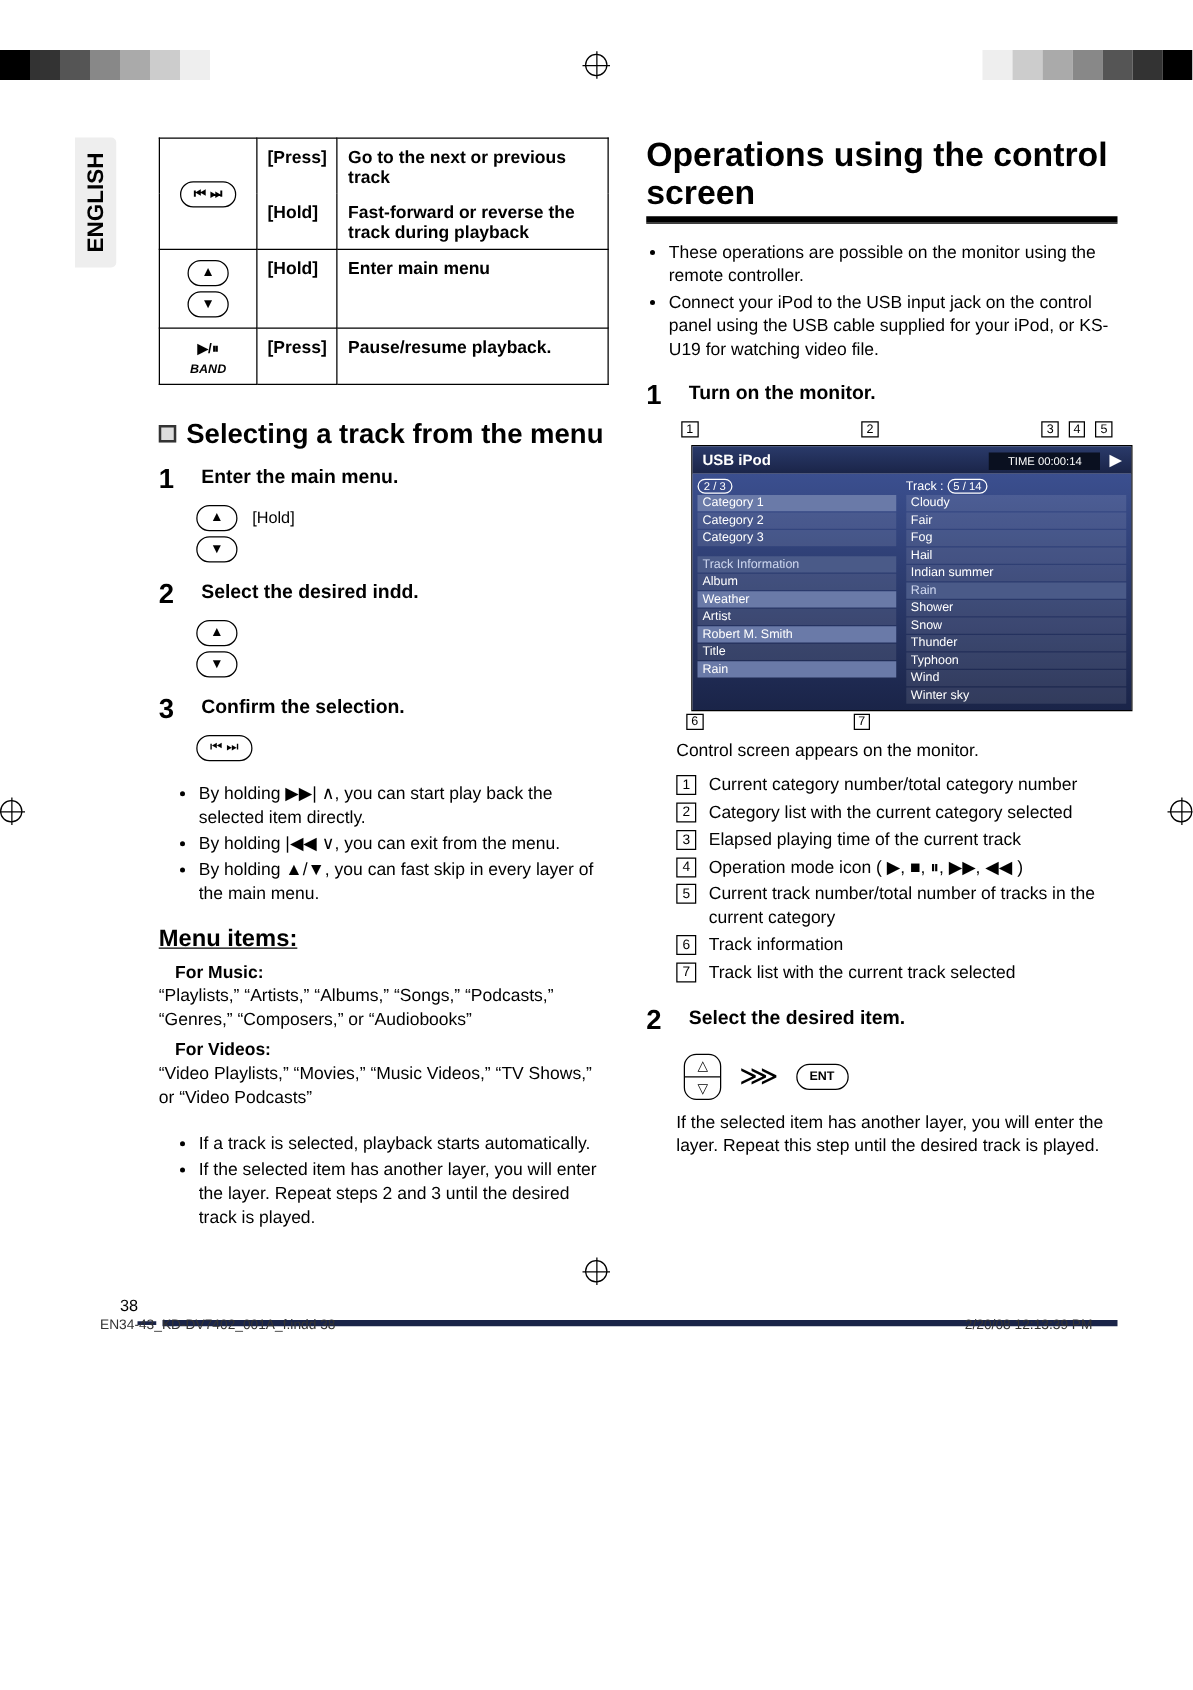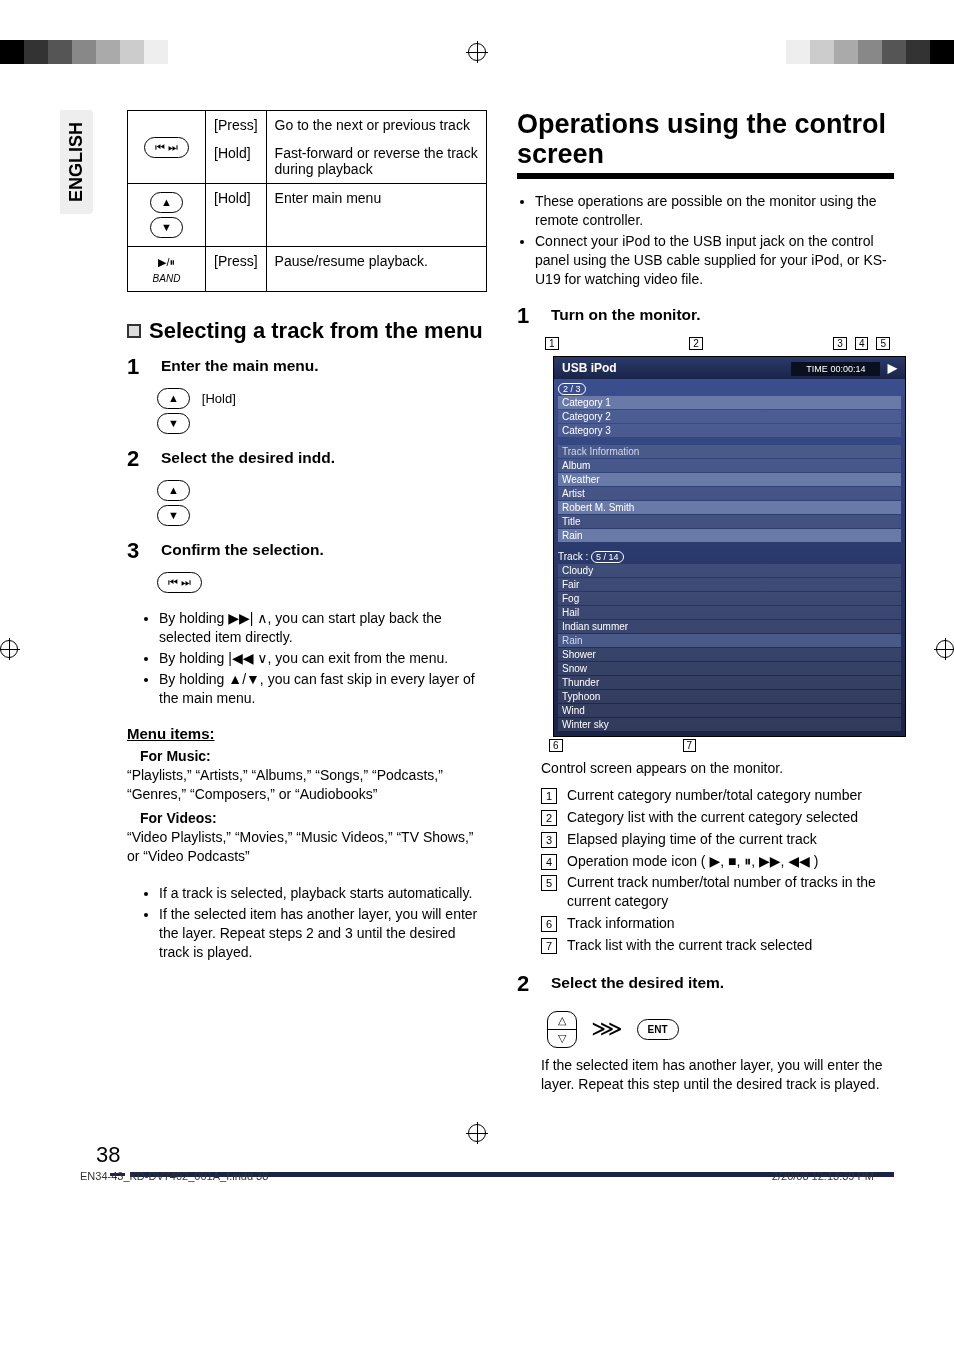--- a/index.html
+++ b/index.html
@@ -64,20 +64,21 @@
   .col-right { max-width: 400px; }
   table.ctrl {
     border-collapse: collapse;
     width: 100%;
     margin-bottom: 26px;
   }
   table.ctrl td {
     border: 1px solid #000;
     padding: 6px 8px;
     vertical-align: top;
+    font-weight: bold;
   }
   table.ctrl td.icon-cell {
     width: 78px;
     text-align: center;
     vertical-align: middle;
   }
   .btn-icon {
     display: inline-block;
     border: 1px solid #000;
     border-radius: 12px;
@@ -110,21 +111,21 @@
     margin: 10px 0 6px 0;
   }
   .step-title { font-weight: 700; font-size: 15.5px; padding-top: 3px; }
   .hold-label { font-size: 13px; margin-left: 8px; vertical-align: middle; }
   .bullets { list-style: disc; padding-left: 32px; margin: 14px 0; }
   .bullets li { margin: 2px 0; line-height: 1.35; }
   .menu-heading {
     font-weight: 700;
     text-decoration: underline;
     margin: 18px 0 6px 0;
-    font-size: 15px;
+    font-size: 19px;
   }
   .sub-bold { font-weight: 700; margin: 6px 0 2px 0; padding-left: 13px; }
   .section-title {
     font-size: 27px;
     font-weight: 800;
     line-height: 1.1;
     margin-bottom: 4px;
   }
   .title-rule {
     border-bottom: 5px solid #000;
@@ -202,21 +203,20 @@
   .screen-header .time {
     background: #0a1020; padding: 2px 15px; font-size: 9px; font-weight: 400;
   }
   .screen-body {
     display: flex;
     background: linear-gradient(#3b4f8f, #1a2448);
     color: #fff;
     font-size: 10px;
     padding: 4px;
     gap: 8px;
-    flex-direction: column;
   }
   .screen-col { flex: 1; }
   .screen-col .row {
     background: rgba(255,255,255,0.1);
     margin: 1px 0;
     padding: 1px 4px;
     white-space: nowrap;
     overflow: hidden;
   }
   .screen-col .row.hilite {
@@ -224,21 +224,21 @@
   }
   .screen-col .row.head {
     background: #4a5a88;
     color: #cfd8f0;
   }
   .track-badge {
     display: inline-block; border: 1px solid #fff; border-radius: 6px;
     padding: 0 4px; font-size: 9px;
   }
   .page-num {
-    font-size: 22px;
+    font-size: 13px;
     margin-top: 40px;
     padding-left: 36px;
   }
   .page-rule {
     height: 5px;
     background: #1a2448;
     margin-top: 4px;
     margin-left: 70px;
     position: relative;
   }

